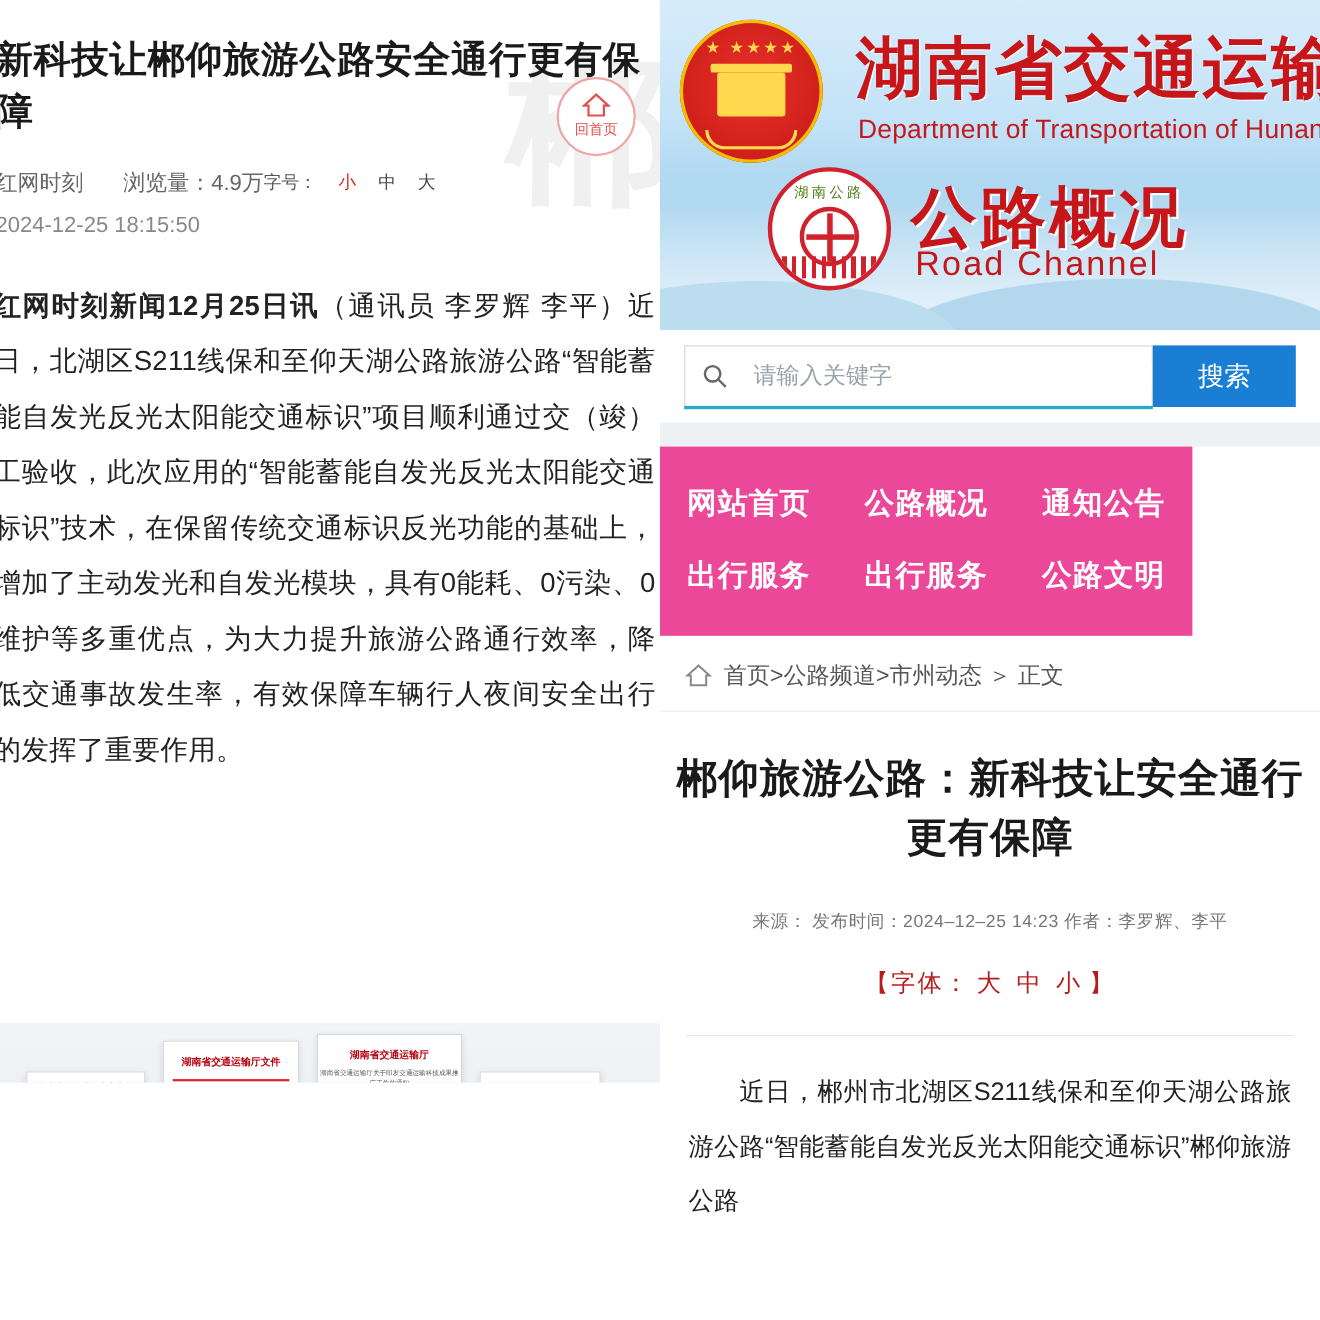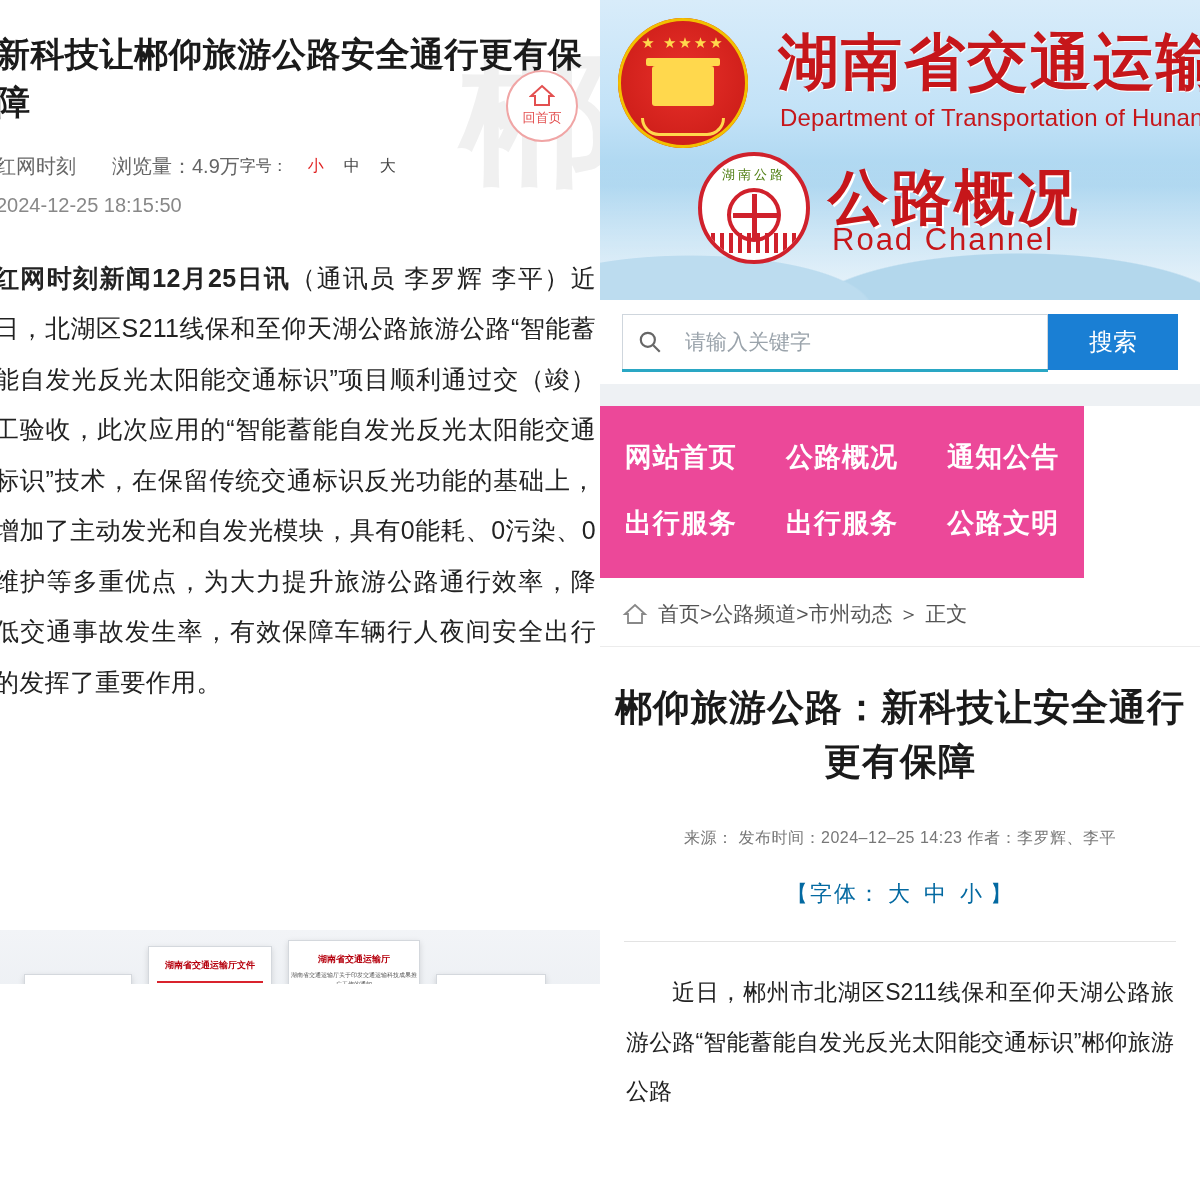--- a/index.html
+++ b/index.html
@@ -372,21 +372,21 @@
   .news-meta {
     text-align: center;
     font-size: 16px;
     color: #777;
     padding: 40px 10px 0;
     letter-spacing: 0.5px;
   }
   .news-font {
     text-align: center;
     font-size: 22px;
-    color: #0369a1;
+    color: #b91c1c;
     padding: 30px 0 0;
     letter-spacing: 2px;
   }
   .news-font .fopt { margin: 0 6px; }
   .news-hr {
     margin: 32px 24px 0;
     height: 1px;
     background: #e3e3e3;
   }
   .news-body {

